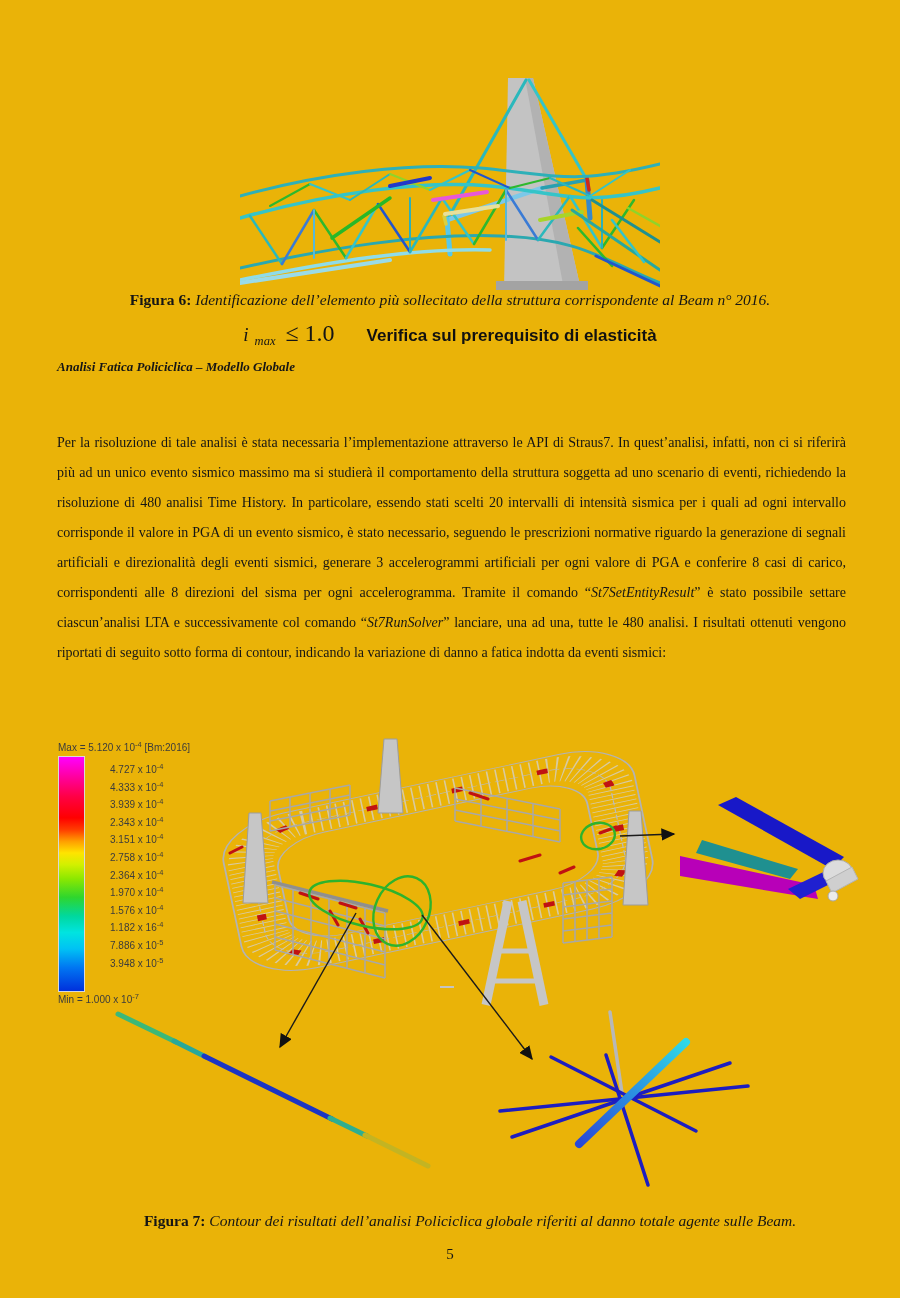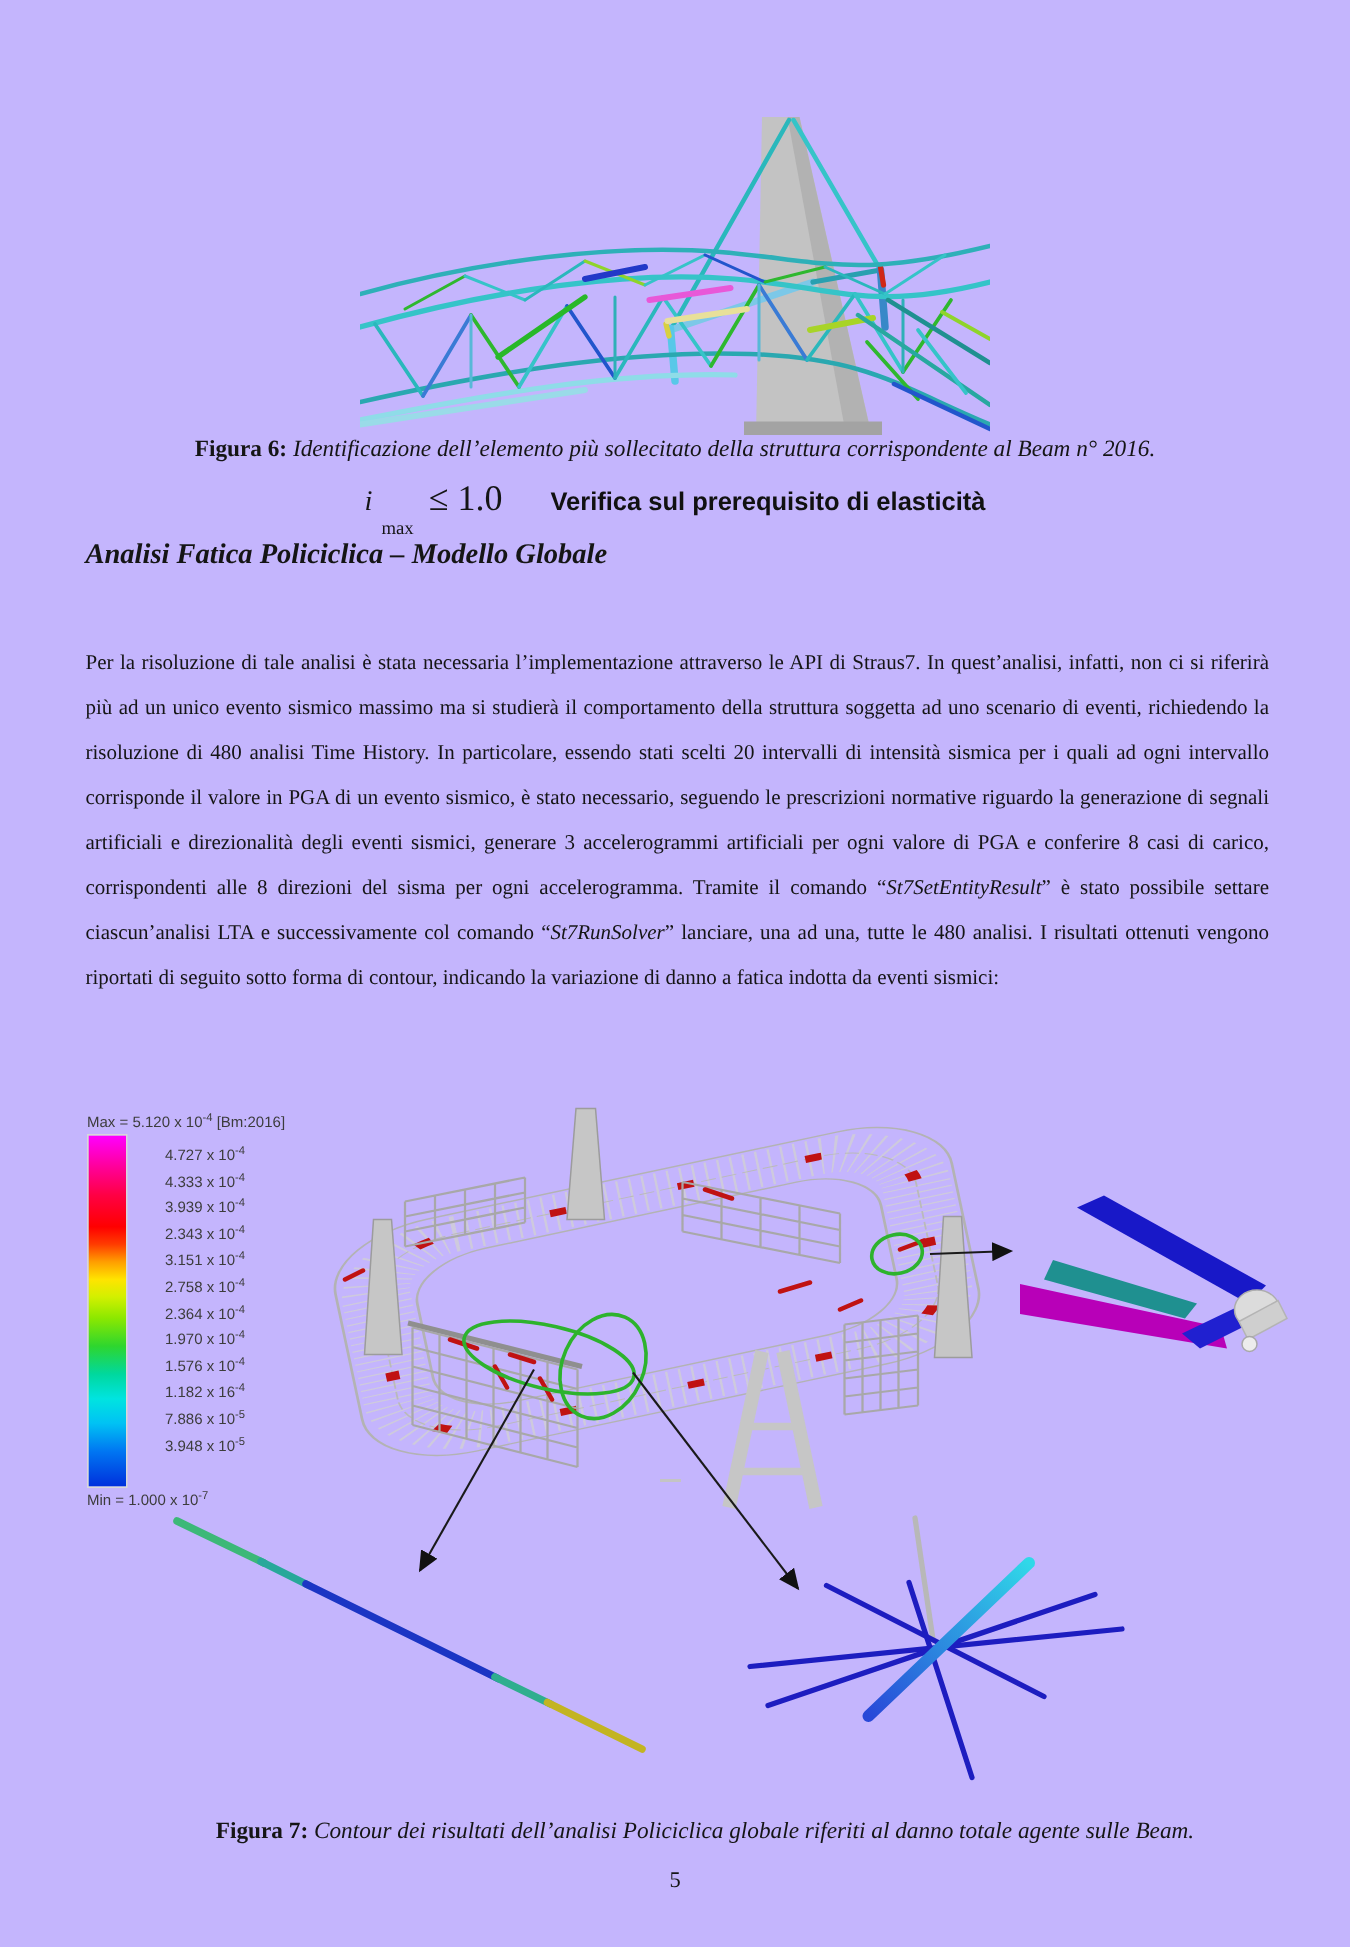--- a/index.html
+++ b/index.html
@@ -1,37 +1,37 @@
 <!DOCTYPE html>
 <html><head>
 <meta charset="utf-8">
 <style>
   html,body{margin:0;padding:0;background:#ffffff;}
-  .page{position:relative;width:900px;height:1298px;background:#c4b5fd;overflow:hidden;
+  .page{position:relative;width:900px;height:1298px;background:#eab308;overflow:hidden;
         font-family:"Liberation Serif", serif;color:#151515;}
   .center{left:0;width:900px;text-align:center;}
   .abs{position:absolute;}
 
   
   .fig6{left:240px;top:78px;width:420px;height:212px;}
   .caption{font-size:15.5px;}
   .caption .lbl{font-weight:bold;}
   .caption .txt{font-style:italic;}
   .cap6{top:291px;}
   .cap7{top:1212px;padding-left:20px;}
 
   
   .formula{top:320px;display:flex;justify-content:center;align-items:baseline;gap:6px;}
   .formula .mvar{font-style:italic;font-size:19px;}
-  .formula .msub{font-size:12.5px;position:relative;top:16px;}
+  .formula .msub{font-style:italic;font-size:12.5px;position:relative;top:4px;}
   .formula .mrel{font-size:24px;margin-left:4px;}
   .formula .mnote{font-family:"Liberation Sans", sans-serif;font-weight:bold;
                   font-size:17px;margin-left:26px;color:#111;}
 
-  .heading{top:359px;left:57px;font-size:19px;font-weight:bold;font-style:italic;}
+  .heading{top:359px;left:57px;font-size:13px;font-weight:bold;font-style:italic;}
 
   .body-text{top:414px;left:57px;width:789px;font-size:14px;line-height:30px;
              text-align:justify;text-justify:inter-word;}
   .body-text .it{font-style:italic;}
 
   
   .legend{left:58px;top:740px;width:210px;font-family:"Liberation Sans", sans-serif;
           font-size:10px;color:#3c3c3c;z-index:2;}
   .legend sup{font-size:7.5px;}
   .legend .maxlab{position:absolute;top:0;left:0;white-space:nowrap;}

